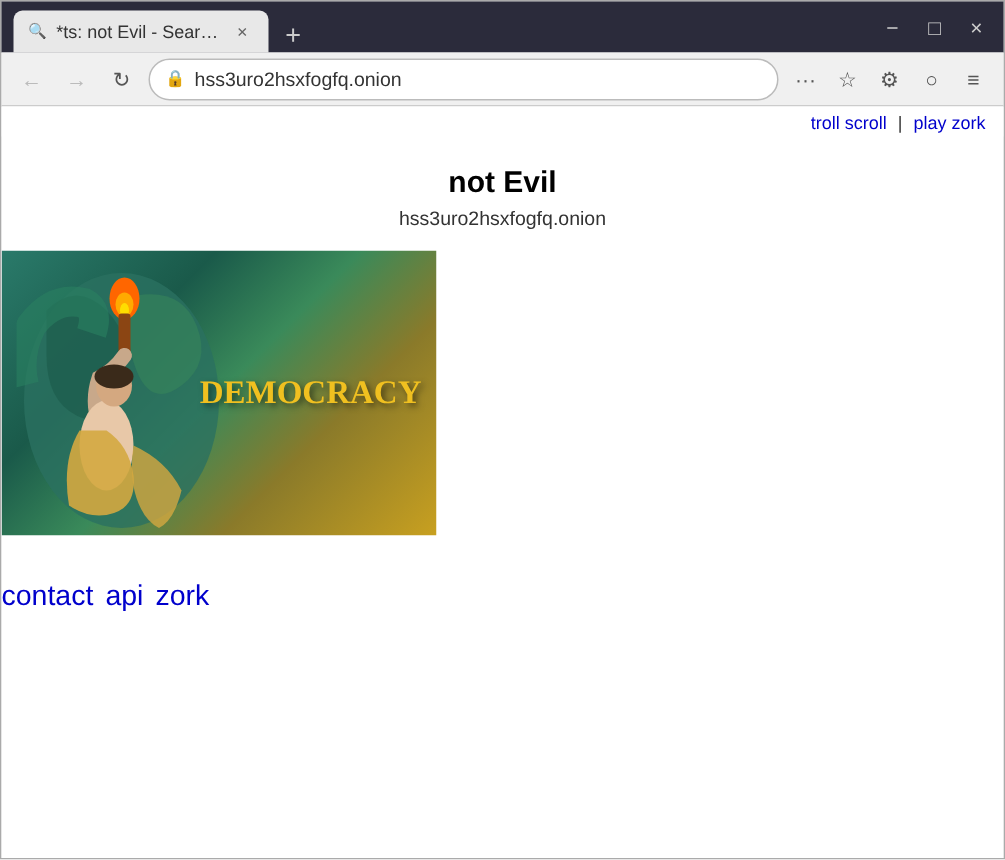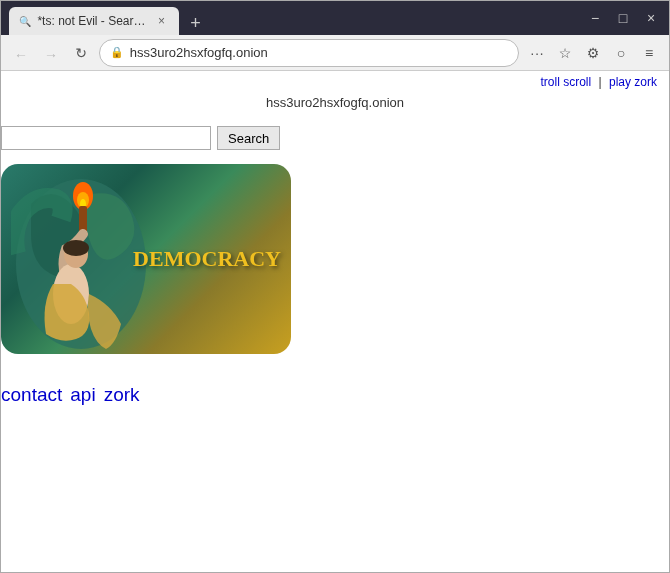--- a/index.html
+++ b/index.html
@@ -268,21 +268,20 @@
 
     .propaganda-image {
       width: 100%;
       height: 100%;
       background: linear-gradient(135deg, #2a7a6a 0%, #1a5a4a 30%, #3a8a5a 50%, #8a7a2a 70%, #c8a020 100%);
       position: relative;
       display: flex;
       align-items: center;
       justify-content: flex-end;
       overflow: hidden;
-      border-radius: 17px;
     }
 
     .propaganda-text {
       position: absolute;
       right: 10px;
       top: 50%;
       transform: translateY(-50%);
       text-align: center;
       color: #f0c020;
       font-weight: bold;
@@ -357,26 +356,23 @@
   </div>
 
   <div class="page-content">
 
     <div class="top-links" style="width:100%; text-align:right;">
       <a href="#">troll scroll</a>
       <span class="separator">|</span>
       <a href="#">play zork</a>
     </div>
 
+    <div class="site-title">not Evil</div>
     <div class="site-url">hss3uro2hsxfogfq.onion</div>
 
-    <div class="search-form">
-      <input class="search-input" type="text" placeholder="" style="">
-      <button class="search-button">Search</button>
-    </div>
 
 
     <div class="image-container">
       <div class="propaganda-image">
 
         <svg class="figure-art" viewBox="0 0 140 180" xmlns="http://www.w3.org/2000/svg">
 
           <ellipse cx="70" cy="90" rx="65" ry="85" fill="#2a7060" opacity="0.8"></ellipse>
           <path d="M20,30 Q40,10 60,30 Q80,50 70,80 Q60,110 40,100 Q20,90 20,60 Z" fill="#1a5a4a" opacity="0.6"></path>
           <path d="M80,20 Q110,15 120,40 Q130,65 110,80 Q90,95 80,70 Q70,45 80,20 Z" fill="#3a8a5a" opacity="0.5"></path>

